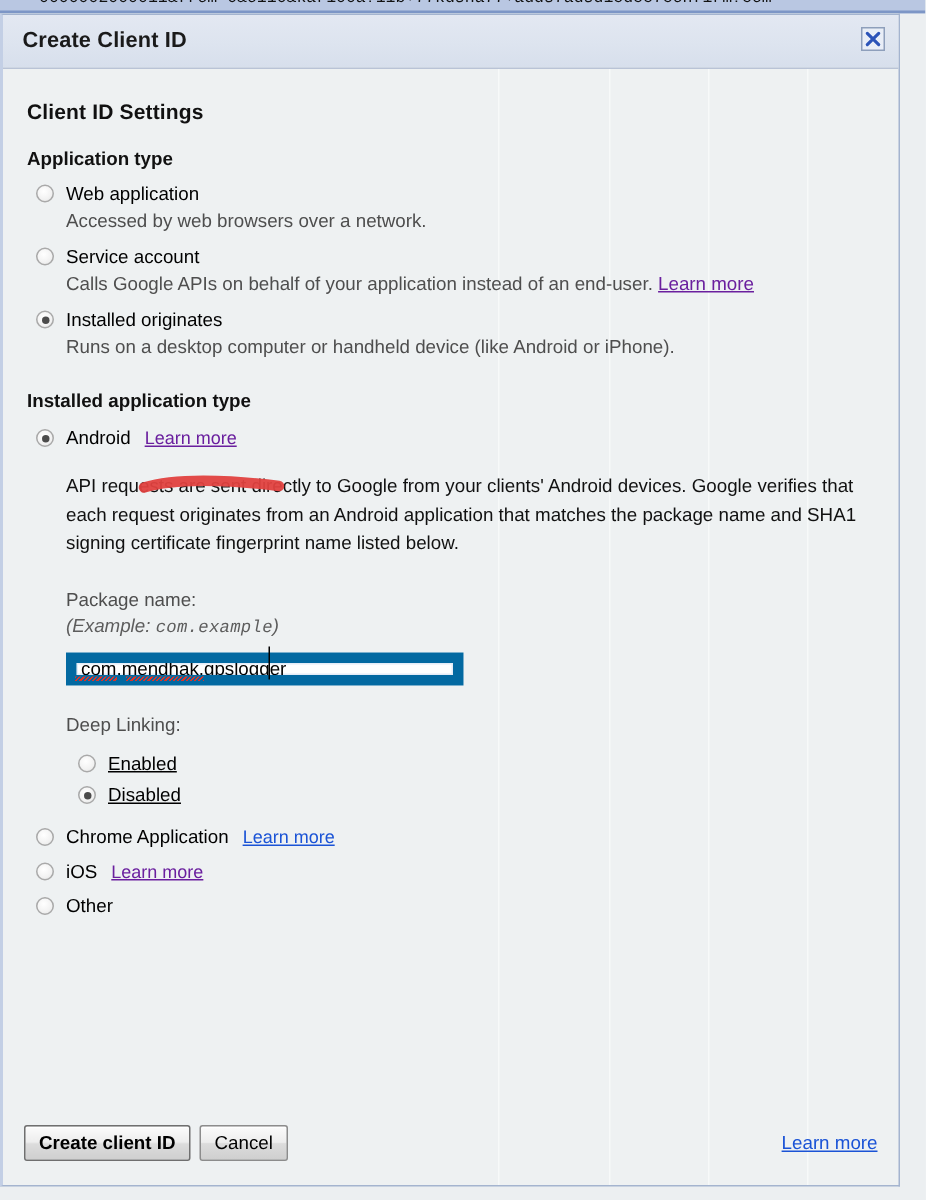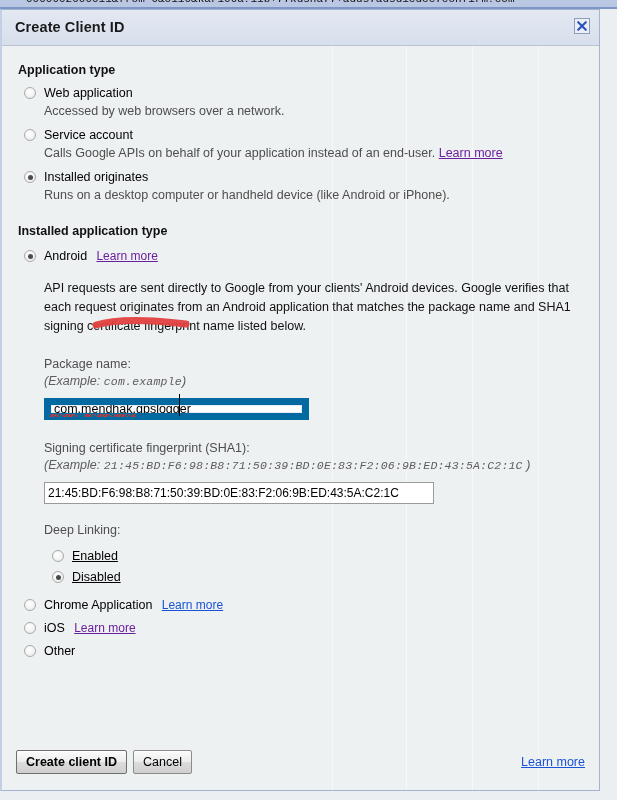--- a/index.html
+++ b/index.html
@@ -304,20 +304,21 @@
       <span>
         <svg width="14" height="14" viewBox="0 0 14 14">
           <path d="M3.2 3.2 L10.8 10.8 M10.8 3.2 L3.2 10.8" stroke="#2c54b8" stroke-width="2.1" stroke-linecap="round"></path>
         </svg>
       </span>
     </div>
   </div>
 
   <div class="body-area">
 
+    <h2 class="section-head">Client ID Settings</h2>
 
     <h3 class="sub-head">Application type</h3>
 
     <div class="radio-row">
       <span class="radio"></span>
       <span class="radio-label">Web application</span>
       <span class="radio-desc">Accessed by web browsers over a network.</span>
     </div>
 
     <div class="radio-row">
@@ -350,26 +351,20 @@
         <div class="field-example"><span>(Example: </span><span class="mono">com.example</span><span>)</span></div>
 
         <div class="input-wrap">
           <input id="package-input" class="textbox focused" type="text" value="com.mendhak.gpslogger" style="">
           <span class="squiggle" style="left:6px; width:28px;"></span>
           <span class="squiggle" style="left:40px; width:52px;"></span>
           <span class="caret" style="left:135px;"></span>
         </div>
       </div>
 
-      <div class="field-group">
-        <div class="field-label">Signing certificate fingerprint (SHA1):</div>
-        <div class="field-example"><span>(Example: </span><span class="mono">21:45:BD:F6:98:B8:71:50:39:BD:0E:83:F2:06:9B:ED:43:5A:C2:1C</span><span> )</span></div>
-
-        <input id="sha1-input" class="textbox" type="text" value="21:45:BD:F6:98:B8:71:50:39:BD:0E:83:F2:06:9B:ED:43:5A:C2:1C" style="">
-      </div>
 
       <div class="deep-link-group">
         <div class="field-label">Deep Linking:</div>
 
         <div class="deep-radio-row" style="margin-top:10px;">
           <span class="radio" style="left:8px;"></span>
           <span class="radio-label">Enabled</span>
         </div>
         <div class="deep-radio-row">
           <span class="radio checked" style="left:8px;"></span>

